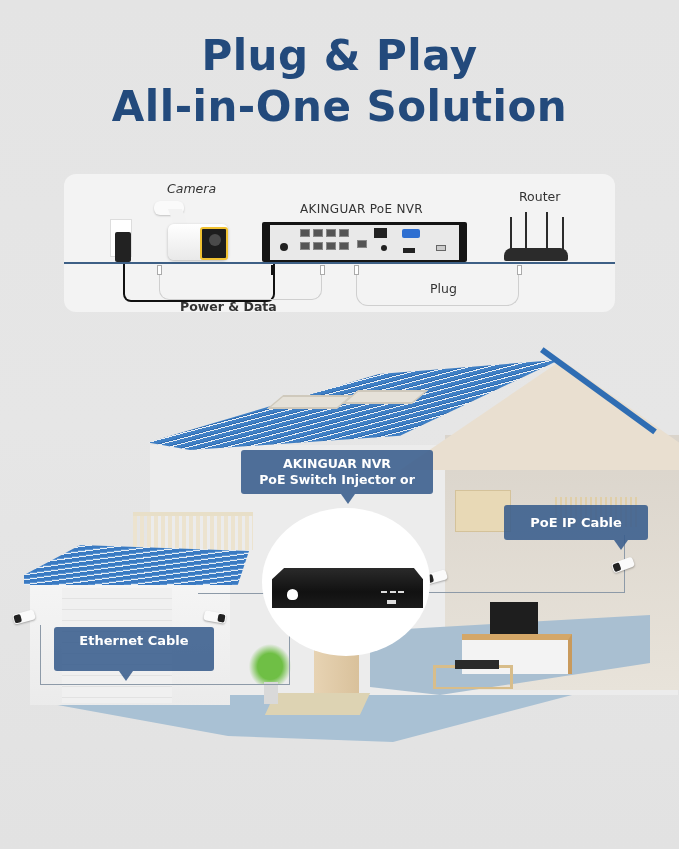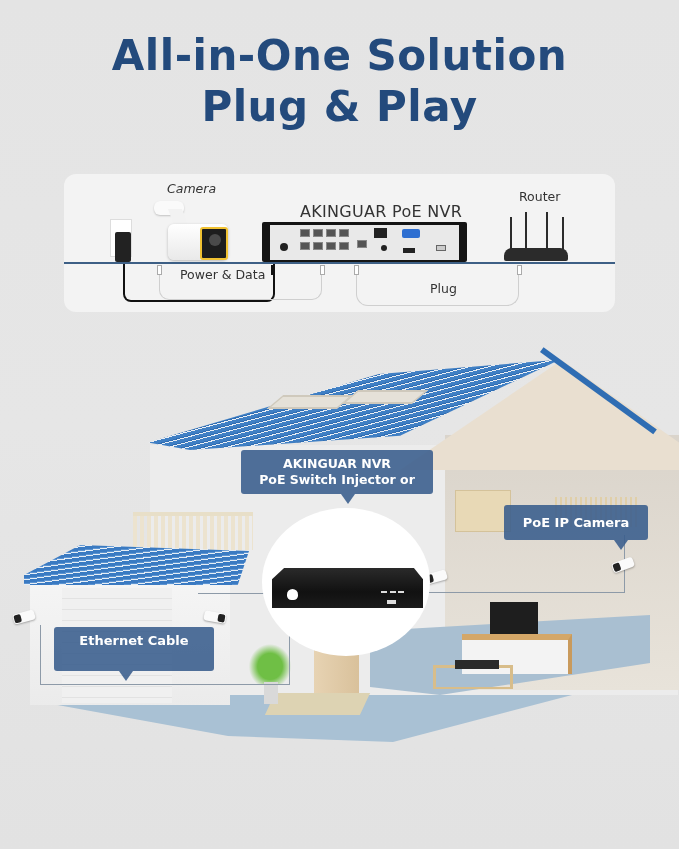--- a/index.html
+++ b/index.html
@@ -20,23 +20,23 @@
   
   .card {
     position: absolute; left: 64px; top: 174px; width: 551px; height: 138px;
     background: #f3f3f3; border-radius: 12px;
   }
   .card .baseline {
     position: absolute; left: 0; right: 0; top: 88px; height: 2px; background: #3d5f85;
   }
   .lbl { position: absolute; color: #333; font-size: 12.5px; font-family: "DejaVu Sans", sans-serif; }
   .lbl.camera { left: 103px; top: 7px; font-style: italic; }
-  .lbl.nvr { left: 236px; top: 28px; font-size: 16px; letter-spacing: 0.3px; }
+  .lbl.nvr { left: 236px; top: 28px; font-size: 12px; letter-spacing: 0.3px; }
   .lbl.router { left: 455px; top: 15px; text-align: right; }
-  .lbl.pd { left: 116px; top: 93px; }
+  .lbl.pd { left: 116px; top: 125px; font-weight: bold; }
   .lbl.data { left: 366px; top: 107px; }
 
   
   .outlet { position: absolute; left: 46px; top: 45px; width: 22px; height: 38px; background: #fff; border: 1px solid #ddd; }
   .plug { position: absolute; left: 51px; top: 58px; width: 16px; height: 30px; background: #222; border-radius: 2px; }
   .pwr-cable {
     position: absolute; left: 59px; top: 90px; width: 152px; height: 38px;
     border-left: 2px solid #111; border-bottom: 2px solid #111; border-right: 2px solid #111;
     border-radius: 0 0 8px 8px;
   }
@@ -149,22 +149,22 @@
   .c-poe-switch::after { left: 100px; }
   .c-ipcam { left: 504px; top: 505px; width: 144px; height: 35px; font-size: 13px; line-height: 35px; }
   .c-ipcam::after { left: 110px; }
   .c-ethernet { left: 54px; top: 627px; width: 160px; height: 44px; font-size: 13px; line-height: 16px; padding-top: 6px; }
   .c-ethernet::after { left: 65px; }
 </style>
 </head>
 <body>
 
 <div class="title">
+  <span>Plug &amp; Play</span>
   <span>All-in-One Solution</span>
-  <span>Plug &amp; Play</span>
 </div>
 
 <div class="card">
   <div class="outlet"></div>
   <div class="plug"></div>
   <div class="pwr-cable"></div>
 
   <div class="cam-mount"></div>
   <div class="cam-arm"></div>
   <div class="cam-body"></div>
@@ -256,17 +256,17 @@
   <div class="nvr-led" style="left:390px;"></div>
   <div class="nvr-led" style="left:398px;"></div>
   <div class="nvr-usb"></div>
 </div>
 
 <div class="callout c-poe-switch">
   <div>AKINGUAR NVR</div>
   <div>PoE Switch Injector or</div>
 </div>
 <div class="callout c-ipcam">
-  <span>PoE IP Camera</span>
+  <span>PoE IP Cable</span>
 </div>
 <div class="callout c-ethernet">
   <div>Ethernet Cable</div>
 </div>
 
 </body></html>

